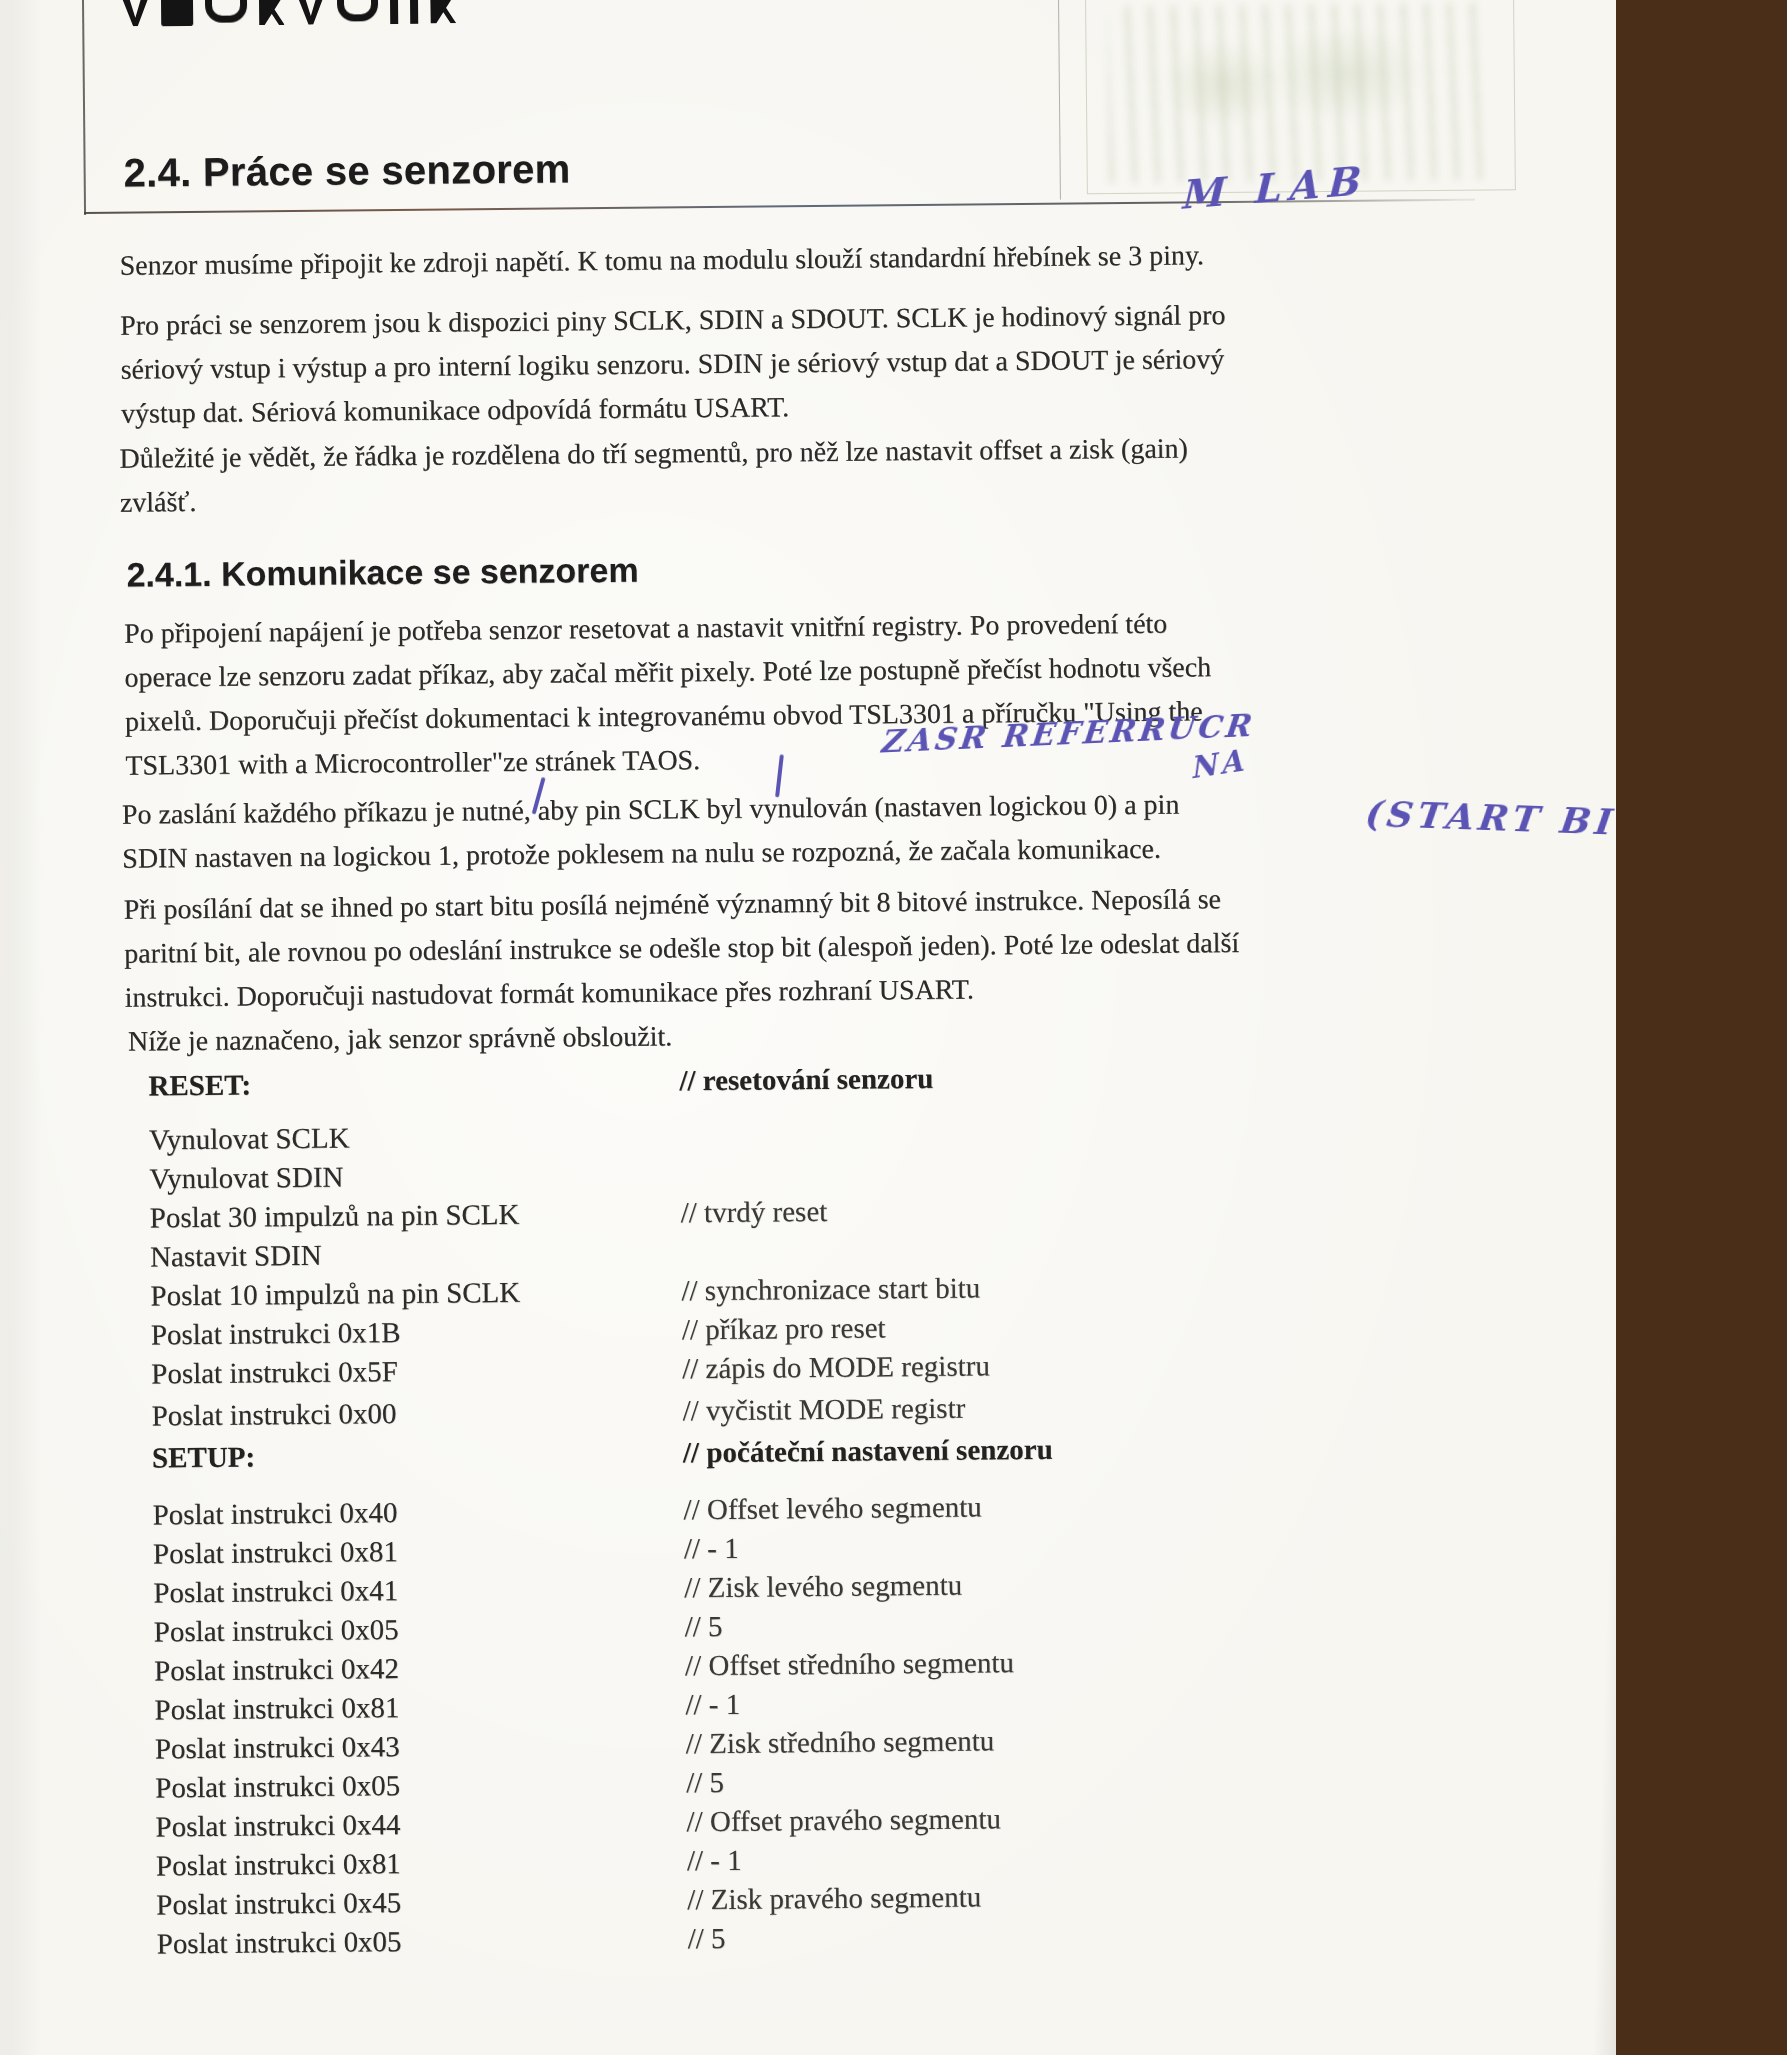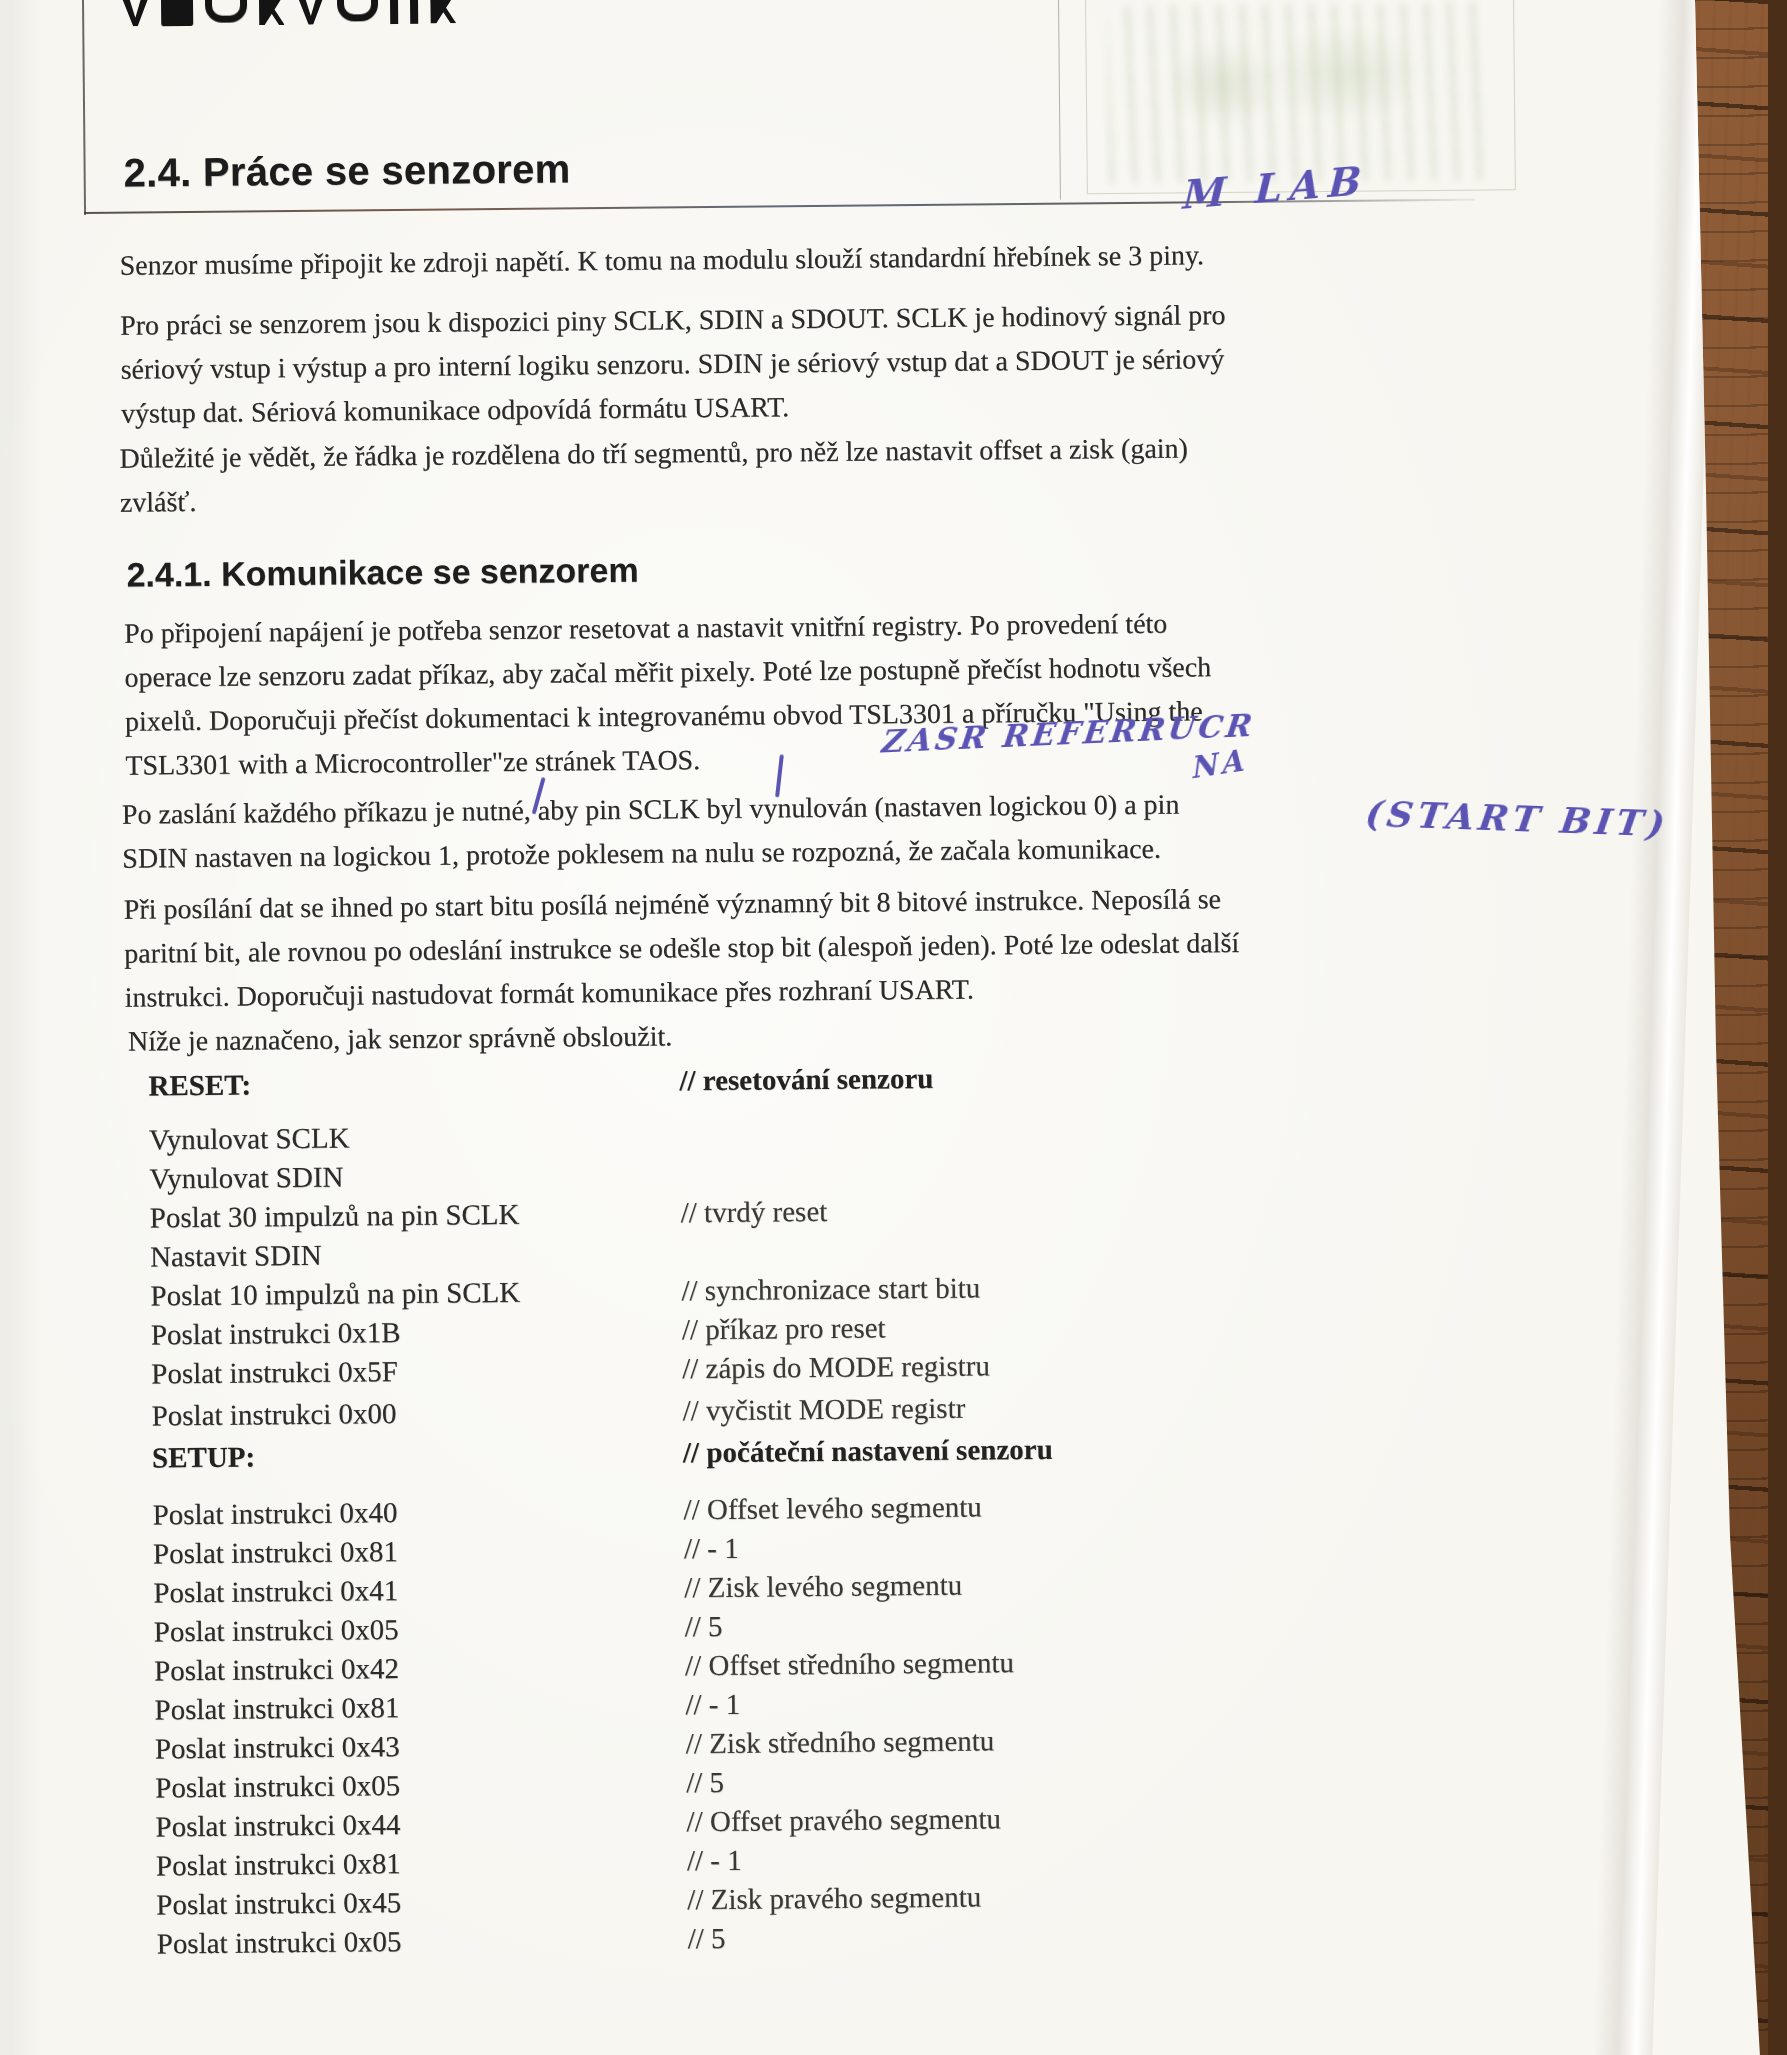--- a/index.html
+++ b/index.html
@@ -1,16 +1,16 @@
 <!DOCTYPE html>
 <html style="font-size:11.2px"><head>
 <meta charset="utf-8">
 <style>
   html,body{margin:0;padding:0;background:#4a2e18;}
-  #stage{position:relative;width:1768px;height:2056px;overflow:hidden;
+  #stage{position:relative;width:1616px;height:2056px;overflow:hidden;
     font-family:"Liberation Serif","DejaVu Serif",serif;}
 
   
   #wood{position:absolute;inset:0;
     background:
       radial-gradient(978px 1536px at 80% 30%, rgba(255,205,150,0.12), transparent 60%),
       repeating-linear-gradient(184deg, rgba(35,19,8,0.65) 0 4.2px, rgba(35,19,8,0) 4.2px 52px,
         rgba(66,36,16,0.40) 52px 56px, rgba(66,36,16,0) 56px 106px),
       repeating-linear-gradient(179deg, rgba(25,12,5,0.28) 0 2.1px, transparent 2.1px 29px),
       repeating-linear-gradient(92deg, rgba(120,70,35,0.18) 0 3.5px, transparent 3.5px 16px),

